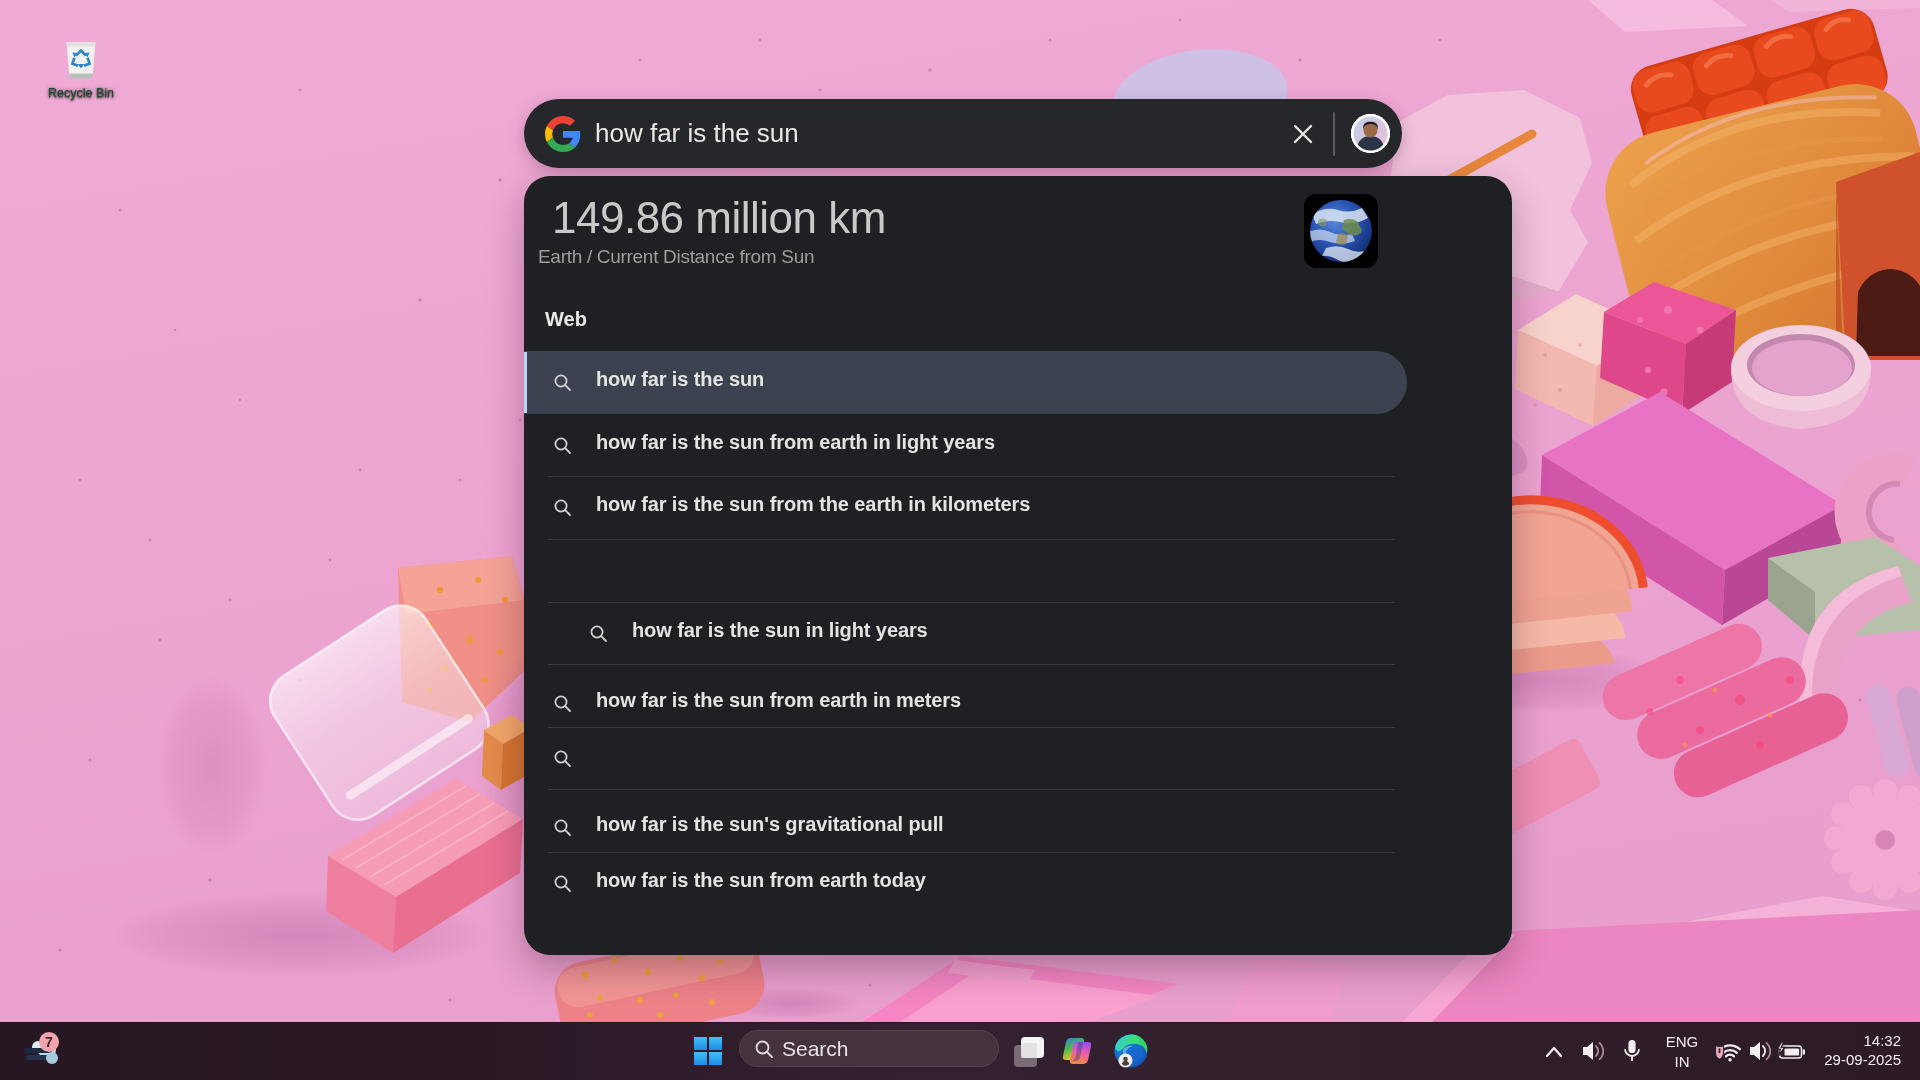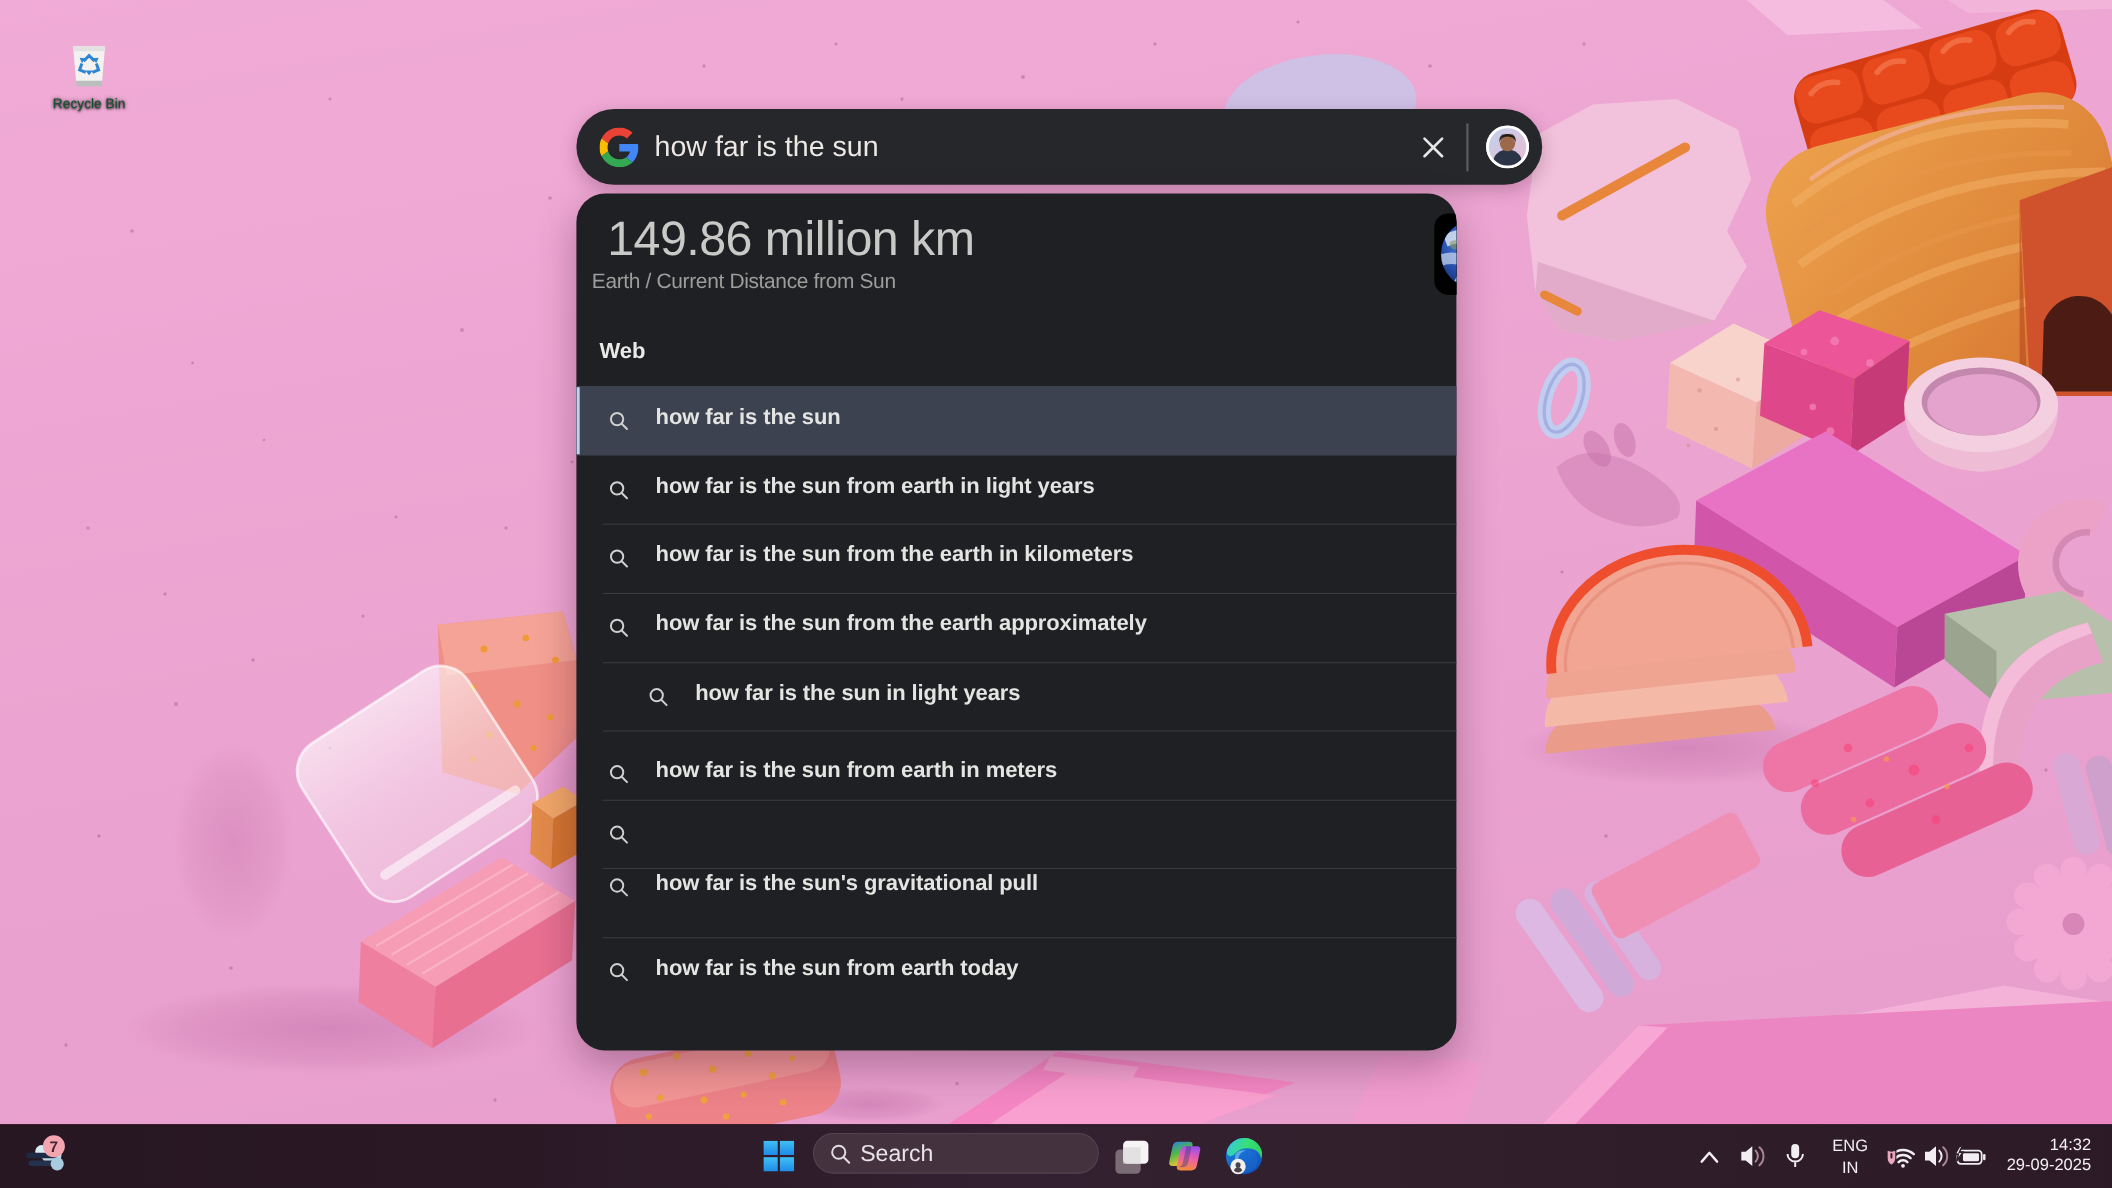--- a/index.html
+++ b/index.html
@@ -7,21 +7,21 @@
   .desk{position:relative;width:1920px;height:1080px;overflow:hidden;background:#efa9d4;}
   .wp{position:absolute;left:0;top:0;}
   
   .bar{position:absolute;left:524px;top:99px;width:878px;height:69px;background:#26272a;border-radius:34.5px;box-shadow:0 5px 16px rgba(60,20,45,.25);}
   .bar .glogo{position:absolute;left:21px;top:17px;}
   .bar .query{position:absolute;left:71px;top:0;height:69px;line-height:69px;font-size:26px;color:#ebe8e5;letter-spacing:0;}
   .bar .xbtn{position:absolute;left:766px;top:22px;}
   .bar .vdiv{position:absolute;left:809px;top:13px;width:2px;height:44px;background:#5c5c5c;border-radius:1px;}
   .bar .avatar{position:absolute;left:827px;top:15px;width:39px;height:39px;border-radius:50%;background:#fff;}
   
-  .panel{position:absolute;left:524px;top:176px;width:800px;height:779px;background:#1f2023;border-radius:26px;box-shadow:0 14px 36px rgba(60,20,45,.33);overflow:hidden;text-align:center;}
+  .panel{position:absolute;left:524px;top:176px;width:988px;height:779px;background:#1f2023;border-radius:26px;box-shadow:0 14px 36px rgba(60,20,45,.33);overflow:hidden;text-align:center;}
   .big{position:absolute;left:28px;top:17px;font-size:44px;color:#c9c9c7;letter-spacing:-.5px;}
   .sub{position:absolute;left:14px;top:70px;font-size:19px;color:#9d9d9b;letter-spacing:-.3px;}
   .earth{position:absolute;left:780px;top:18px;width:74px;height:74px;border-radius:13px;overflow:hidden;background:#000;}
   .weblbl{position:absolute;left:21px;top:132px;font-size:20px;font-weight:bold;color:#e9e9e7;}
   .hlrow{position:absolute;left:0;top:175px;width:883px;height:63px;background:#3c4250;border-radius:0 31px 31px 0;}
   .hlrow .acc{position:absolute;left:0;top:1px;width:3px;height:61px;background:#b9d3f2;}
   .row{position:absolute;left:0;width:883px;height:63px;}
   .row .mg{position:absolute;left:29px;top:22px;}
   .row .txt{position:absolute;left:72px;top:-3px;height:63px;line-height:63px;font-size:20px;font-weight:bold;color:#e4e4e2;letter-spacing:-.1px;}
   .sep{position:absolute;left:24px;width:847px;height:1px;background:#3a3b3e;}
@@ -427,27 +427,20 @@
   </div>
   <div class="sep" style="top:300.4px;"></div>
   <div class="row" style="top:300.4px;">
     <svg class="mg" width="19" height="19" viewBox="0 0 19 19">
           <circle cx="8" cy="8" r="5.6" fill="none" stroke="#cfcfcf" stroke-width="1.8"></circle>
           <line x1="12.2" y1="12.2" x2="17" y2="17" stroke="#cfcfcf" stroke-width="1.8" stroke-linecap="round"></line>
         </svg>
     <div class="txt">how far is the sun from the earth in kilometers</div>
   </div>
   <div class="sep" style="top:363px;"></div>
-  <div class="row" style="top:363px;">
-    <svg class="mg" width="19" height="19" viewBox="0 0 19 19">
-          <circle cx="8" cy="8" r="5.6" fill="none" stroke="#cfcfcf" stroke-width="1.8"></circle>
-          <line x1="12.2" y1="12.2" x2="17" y2="17" stroke="#cfcfcf" stroke-width="1.8" stroke-linecap="round"></line>
-        </svg>
-    <div class="txt">how far is the sun from the earth approximately</div>
-  </div>
   <div class="sep" style="top:425.6px;"></div>
   <div class="row" style="top:425.6px;margin-left:36px;">
     <svg class="mg" width="19" height="19" viewBox="0 0 19 19">
           <circle cx="8" cy="8" r="5.6" fill="none" stroke="#cfcfcf" stroke-width="1.8"></circle>
           <line x1="12.2" y1="12.2" x2="17" y2="17" stroke="#cfcfcf" stroke-width="1.8" stroke-linecap="round"></line>
         </svg>
     <div class="txt">how far is the sun in light years</div>
   </div>
   <div class="sep" style="top:488.2px;"></div>
   <div class="row" style="top:496px;padding-left:46px;">
@@ -458,21 +451,21 @@
     <div class="txt">how far is the sun from earth in meters</div>
   </div>
   <div class="sep" style="top:550.8px;"></div>
   <div class="row" style="top:550.8px;">
     <svg class="mg" width="19" height="19" viewBox="0 0 19 19">
           <circle cx="8" cy="8" r="5.6" fill="none" stroke="#cfcfcf" stroke-width="1.8"></circle>
           <line x1="12.2" y1="12.2" x2="17" y2="17" stroke="#cfcfcf" stroke-width="1.8" stroke-linecap="round"></line>
         </svg>
   </div>
   <div class="sep" style="top:613.4px;"></div>
-  <div class="row" style="top:599px;">
+  <div class="row" style="top:620px;">
     <svg class="mg" width="19" height="19" viewBox="0 0 19 19">
           <circle cx="8" cy="8" r="5.6" fill="none" stroke="#cfcfcf" stroke-width="1.8"></circle>
           <line x1="12.2" y1="12.2" x2="17" y2="17" stroke="#cfcfcf" stroke-width="1.8" stroke-linecap="round"></line>
         </svg>
     <div class="txt">how far is the sun's gravitational pull</div>
   </div>
   <div class="sep" style="top:676px;"></div>
   <div class="row" style="top:676px;">
     <svg class="mg" width="19" height="19" viewBox="0 0 19 19">
           <circle cx="8" cy="8" r="5.6" fill="none" stroke="#cfcfcf" stroke-width="1.8"></circle>

